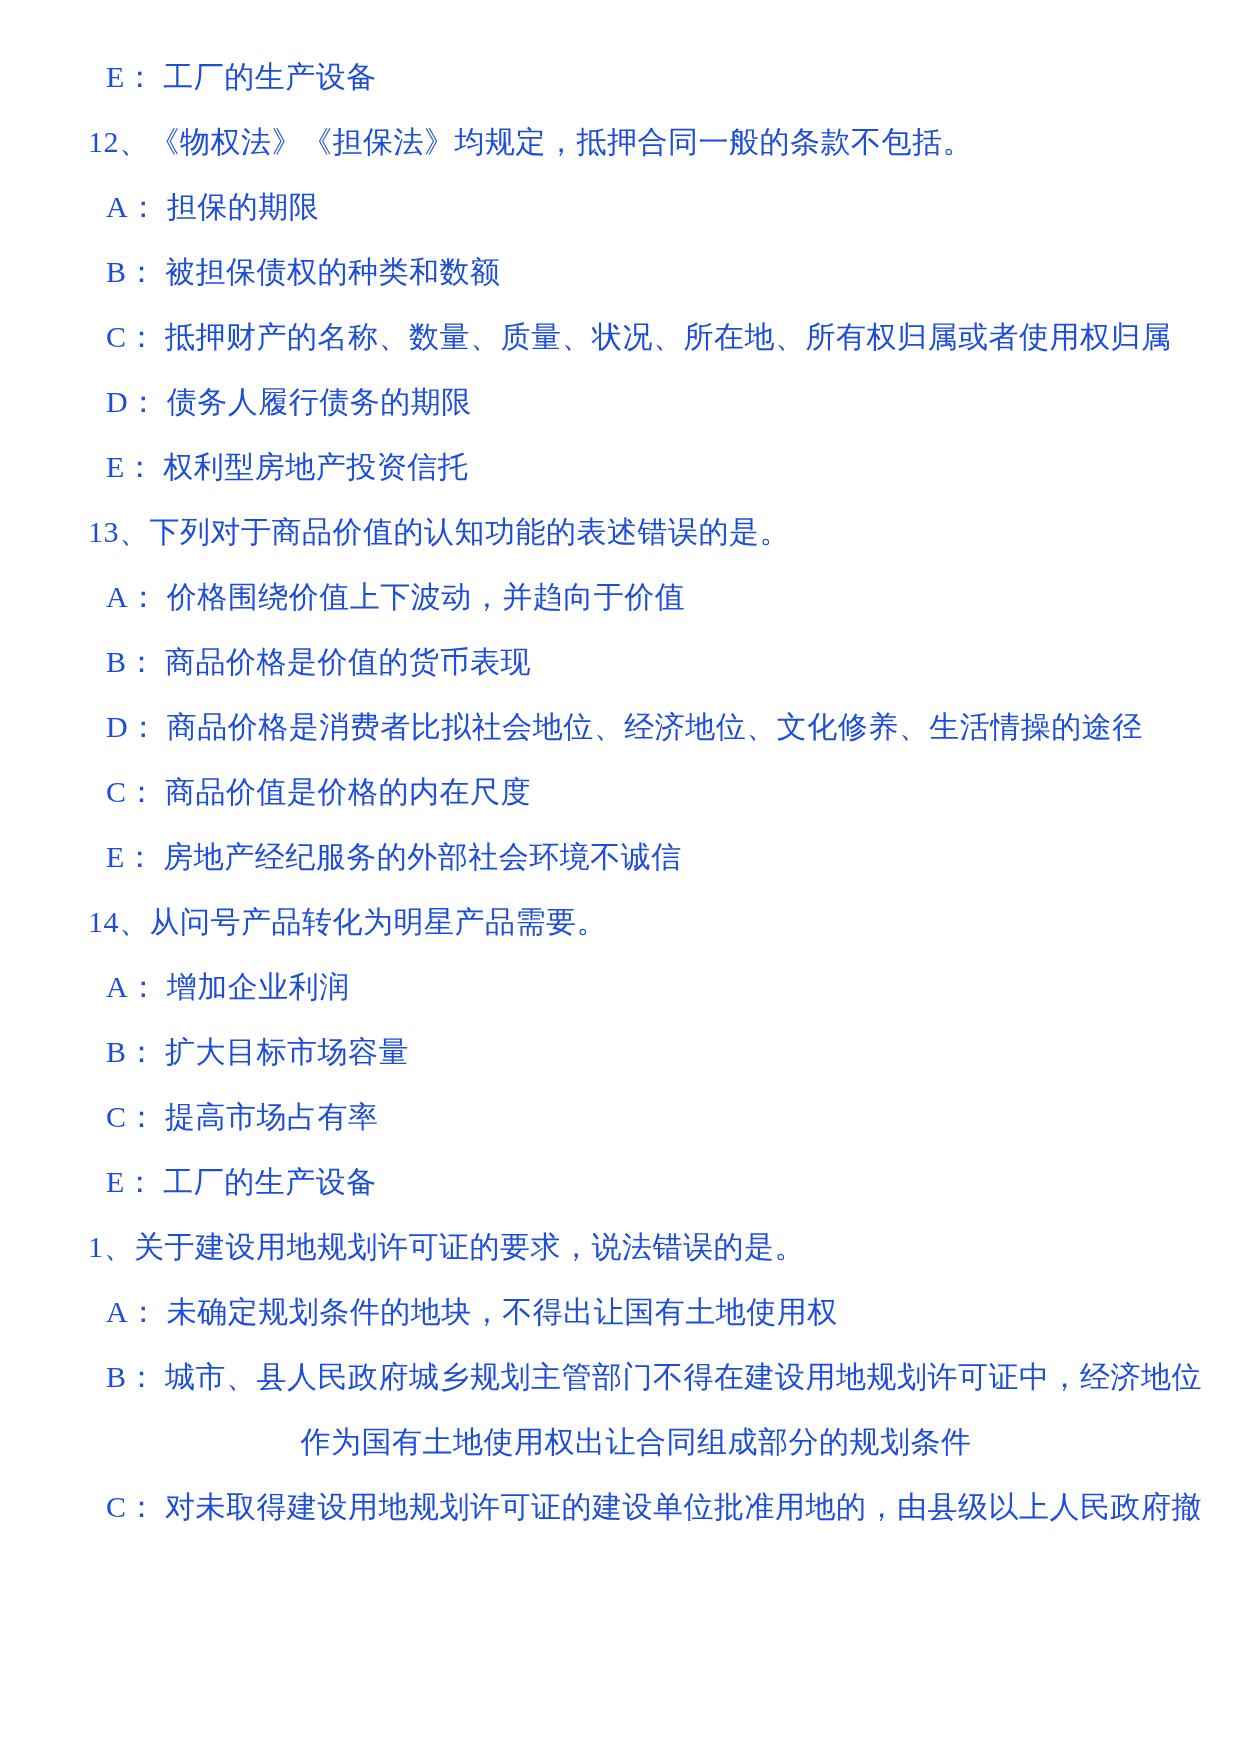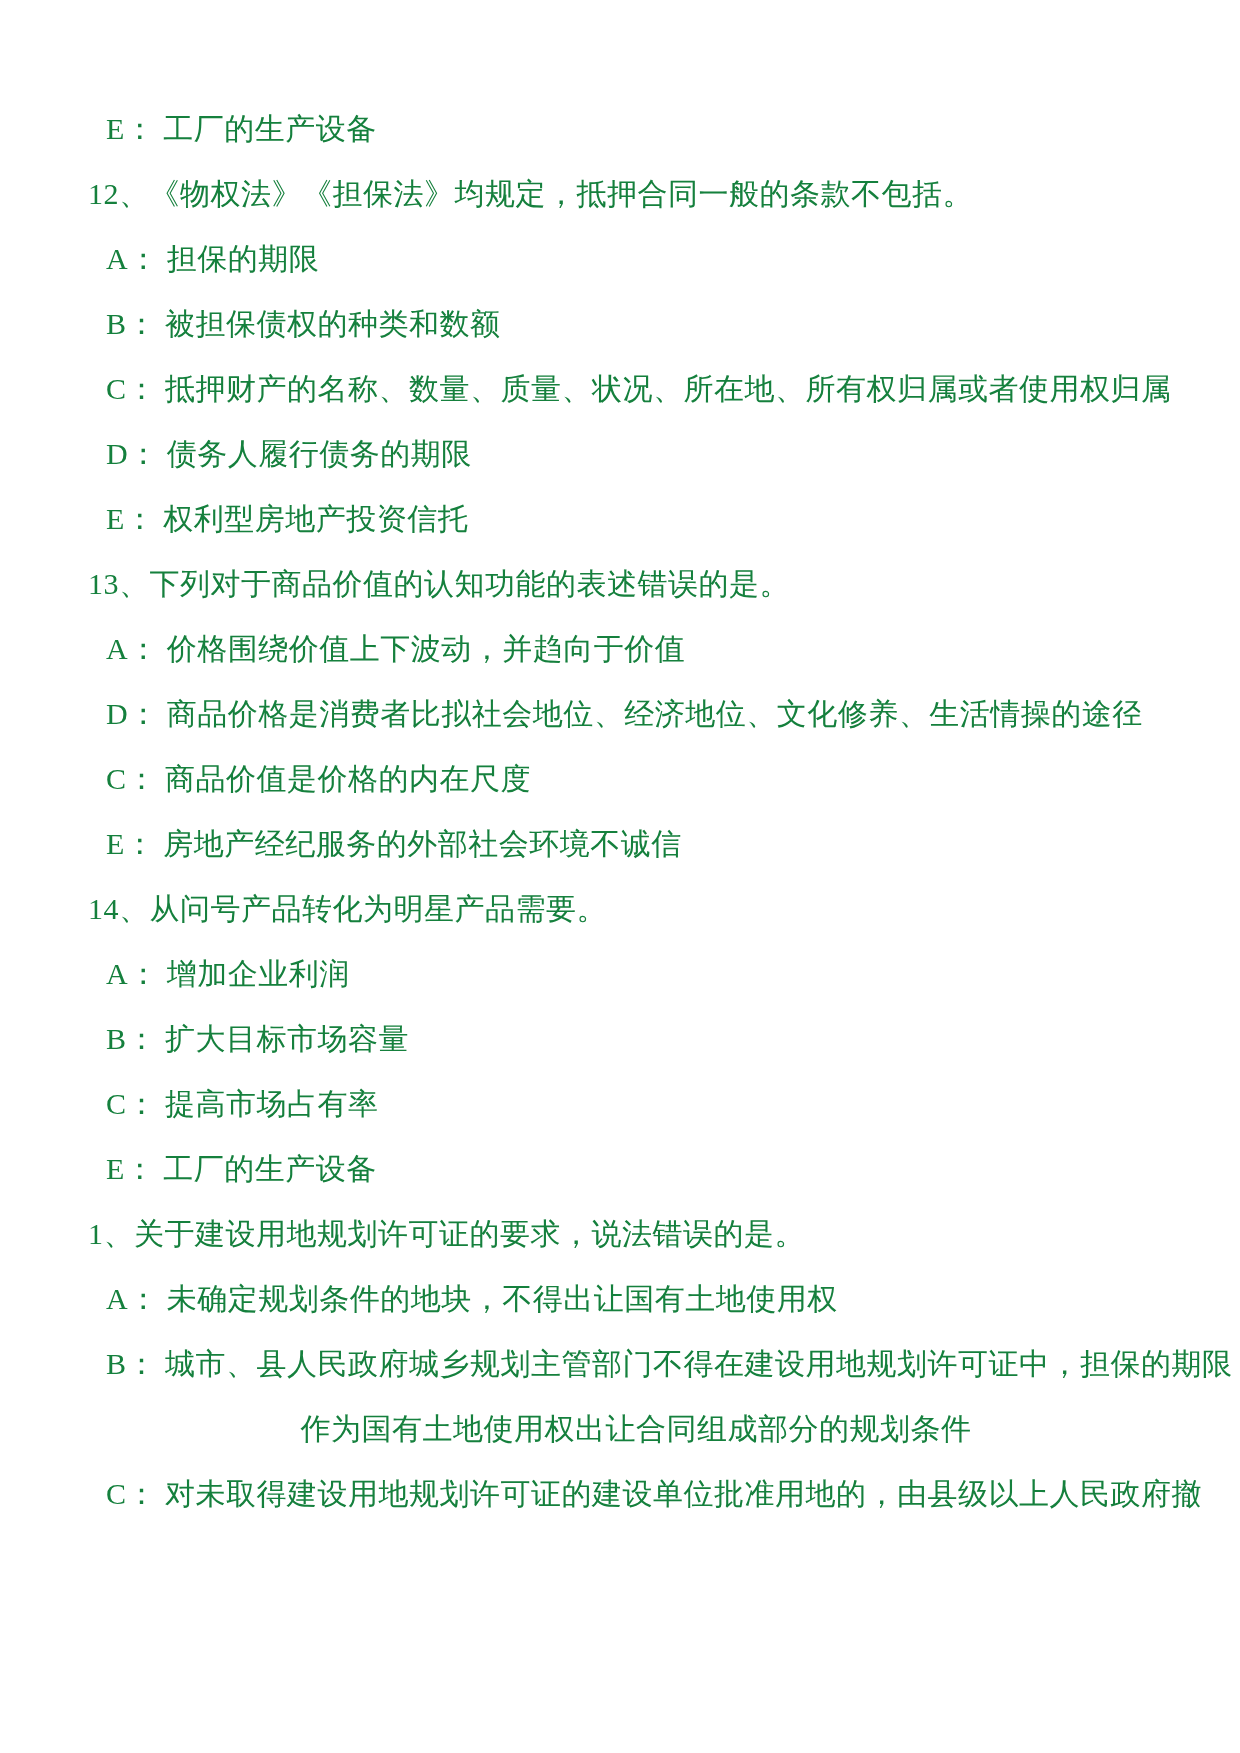--- a/index.html
+++ b/index.html
@@ -9,23 +9,23 @@
   }
   .page {
     position: relative;
     width: 1240px;
     height: 1753px;
     background: #ffffff;
     overflow: hidden;
     font-family: "Liberation Serif", "DejaVu Serif", serif;
     font-size: 30px;
     line-height: 65px;
-    color: #15803d;
+    color: #1d4ed8;
     box-sizing: border-box;
-    padding-top: 96px;
+    padding-top: 44px;
     padding-right: 58px;
   }
   .line {
     white-space: nowrap;
     letter-spacing: 0.5px;
   }
   .line.q    { padding-left: 88px; }   
   .line.opt  { padding-left: 106px; }  
   .line.cont { padding-left: 90px; text-align: center; }   
 </style>
@@ -35,26 +35,27 @@
 <div class="page">
   <div class="line opt">E： 工厂的生产设备</div>
   <div class="line q">12、《物权法》《担保法》均规定，抵押合同一般的条款不包括。</div>
   <div class="line opt">A： 担保的期限</div>
   <div class="line opt">B： 被担保债权的种类和数额</div>
   <div class="line opt">C： 抵押财产的名称、数量、质量、状况、所在地、所有权归属或者使用权归属</div>
   <div class="line opt">D： 债务人履行债务的期限</div>
   <div class="line opt">E： 权利型房地产投资信托</div>
   <div class="line q">13、下列对于商品价值的认知功能的表述错误的是。</div>
   <div class="line opt">A： 价格围绕价值上下波动，并趋向于价值</div>
+  <div class="line opt">B： 商品价格是价值的货币表现</div>
   <div class="line opt">D： 商品价格是消费者比拟社会地位、经济地位、文化修养、生活情操的途径</div>
   <div class="line opt">C： 商品价值是价格的内在尺度</div>
   <div class="line opt">E： 房地产经纪服务的外部社会环境不诚信</div>
   <div class="line q">14、从问号产品转化为明星产品需要。</div>
   <div class="line opt">A： 增加企业利润</div>
   <div class="line opt">B： 扩大目标市场容量</div>
   <div class="line opt">C： 提高市场占有率</div>
   <div class="line opt">E： 工厂的生产设备</div>
   <div class="line q">1、关于建设用地规划许可证的要求，说法错误的是。</div>
   <div class="line opt">A： 未确定规划条件的地块，不得出让国有土地使用权</div>
-  <div class="line opt">B： 城市、县人民政府城乡规划主管部门不得在建设用地规划许可证中，担保的期限</div>
+  <div class="line opt">B： 城市、县人民政府城乡规划主管部门不得在建设用地规划许可证中，经济地位</div>
   <div class="line cont">作为国有土地使用权出让合同组成部分的规划条件</div>
   <div class="line opt">C： 对未取得建设用地规划许可证的建设单位批准用地的，由县级以上人民政府撤</div>
 </div>
 
 </body></html>

